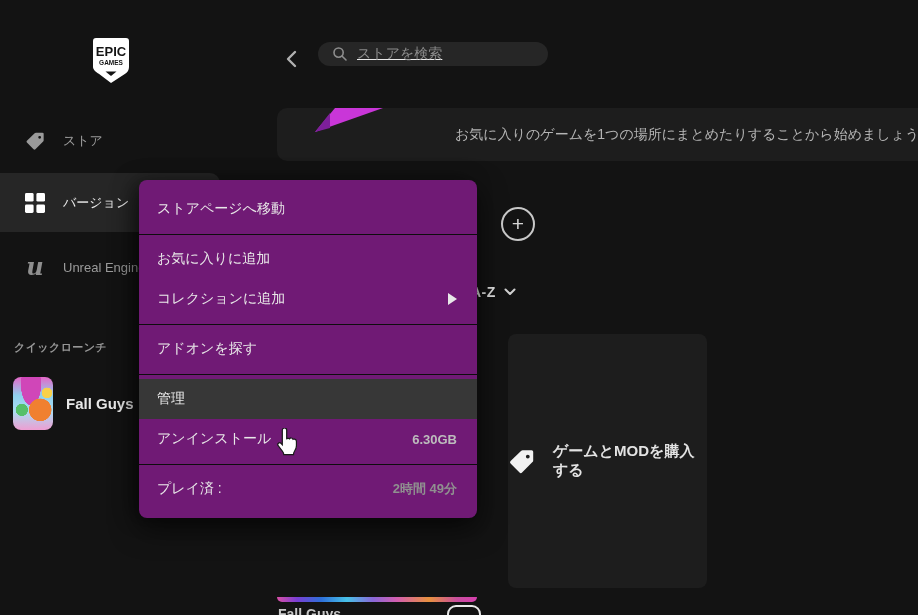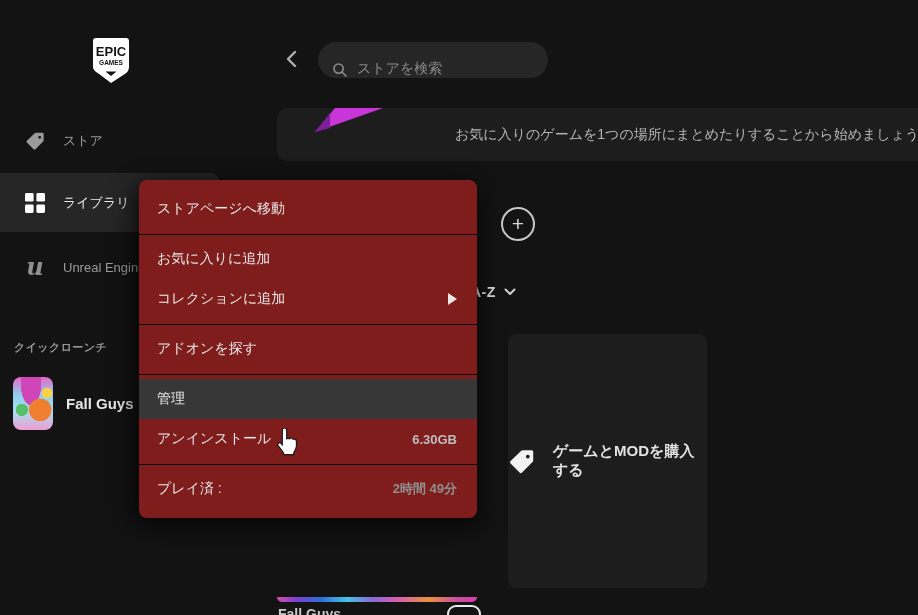--- a/index.html
+++ b/index.html
@@ -28,22 +28,22 @@
       radial-gradient(circle at 68% 62%, #f08030 0 26%, rgba(240,128,48,0) 27%),
       radial-gradient(circle at 22% 62%, #55c06a 0 13%, rgba(85,192,106,0) 14%),
       radial-gradient(ellipse at 45% 14%, #d046b8 0 32%, rgba(208,70,184,0) 33%),
       radial-gradient(circle at 85% 30%, #f9d14a 0 10%, rgba(249,209,74,0) 11%),
       linear-gradient(180deg,#e468c8 0%,#8fd0ee 35%,#aadcf2 65%,#ee9ed2 100%);
   }
   .ql-title { position:absolute; left:66px; top:0; height:66px; display:flex; align-items:center; font-size:15px; font-weight:bold; color:#e8e8e8; }
   
   .back-btn { position:absolute; left:285px; top:50px; width:16px; height:20px; }
   .search-pill {
-    position:absolute; left:318px; top:42px; width:230px; height:36px; border-radius:18px;
-    background:#262626; display:flex; align-items:flex-end; padding-left:14px; gap:9px;
+    position:absolute; left:318px; top:42px; width:230px; height:24px; border-radius:18px;
+    background:#262626; display:flex; align-items:center; padding-left:14px; gap:9px;text-decoration:underline;
   }
   .search-ph { font-size:14px; color:#8a8a8a; }
   
   .banner {
     position:absolute; left:277px; top:108px; width:680px; height:53px;
     background:#1d1d1d; border-radius:10px; overflow:hidden;
   }
   .banner-art { position:absolute; left:38px; top:0; }
   .banner-msg { position:absolute; left:178px; top:0; height:53px; display:flex; align-items:center; font-size:14px; color:#b5b5b5; white-space:nowrap; }
   
@@ -62,21 +62,21 @@
   .game-strip {
     position:absolute; left:277px; top:597px; width:200px; height:5px; border-radius:0 0 6px 6px;
     background:linear-gradient(90deg,#d94fa6 0%,#7a3fd4 10%,#2e6fd9 22%,#47c2e8 35%,#8a68d8 48%,#d45fb0 60%,#e8913f 76%,#c94f9e 90%,#d63fae 100%);
     z-index:2;
   }
   .game-title { position:absolute; left:278px; top:606px; font-size:14px; font-weight:bold; color:#c9c9c9; z-index:2; }
   .game-options-btn { position:absolute; left:447px; top:605px; width:34px; height:22px; border:2px solid #e9e9e9; border-radius:9px; z-index:2; background:transparent; }
   
   .ctx-menu {
     position:absolute; left:139px; top:180px; width:338px; z-index:10;
-    background:#7f1d1d; border-radius:8px; padding:9px 0;
+    background:#701a75; border-radius:8px; padding:9px 0;
     box-shadow:0 10px 28px rgba(0,0,0,.6), -6px 0 20px rgba(0,0,0,.35);
   }
   .mi { height:40px; display:flex; align-items:center; padding:0 20px 0 18px; }
   .mi-label { font-size:14px; font-weight:500; color:#e8e8e8; white-space:nowrap; }
   .mi-value { margin-left:auto; font-size:13px; font-weight:bold; color:#909090; }
   .mi-value.bright { color:#bdbdbd; }
   .mi.hovered { background:#373737; }
   .mi-arrow { margin-left:auto; width:0; height:0; border-style:solid; border-width:6px 0 6px 9px; border-color:transparent transparent transparent #e8e8e8; }
   .ctx-divider { height:1px; background:#0d0d0d; margin:4.5px 0; }
   
@@ -106,21 +106,21 @@
 
 <div class="nav-row row-library">
   <span class="nav-icon">
     <svg width="20" height="20" viewBox="0 0 20 20">
       <rect x="0" y="0" width="8.6" height="8.6" rx="1.4" fill="#ffffff"></rect>
       <rect x="11.4" y="0" width="8.6" height="8.6" rx="1.4" fill="#ffffff"></rect>
       <rect x="0" y="11.4" width="8.6" height="8.6" rx="1.4" fill="#ffffff"></rect>
       <rect x="11.4" y="11.4" width="8.6" height="8.6" rx="1.4" fill="#ffffff"></rect>
     </svg>
   </span>
-  <span class="nav-label">ライブラリ</span>
+  <span class="nav-label">バージョン</span>
 </div>
 
 <div class="nav-row row-unreal">
   <span class="nav-icon">
       <span class="unreal-u">u</span>
     </span>
   <span class="nav-label">Unreal Engine</span>
 </div>
 
 <div class="ql-heading">クイックローンチ</div>

